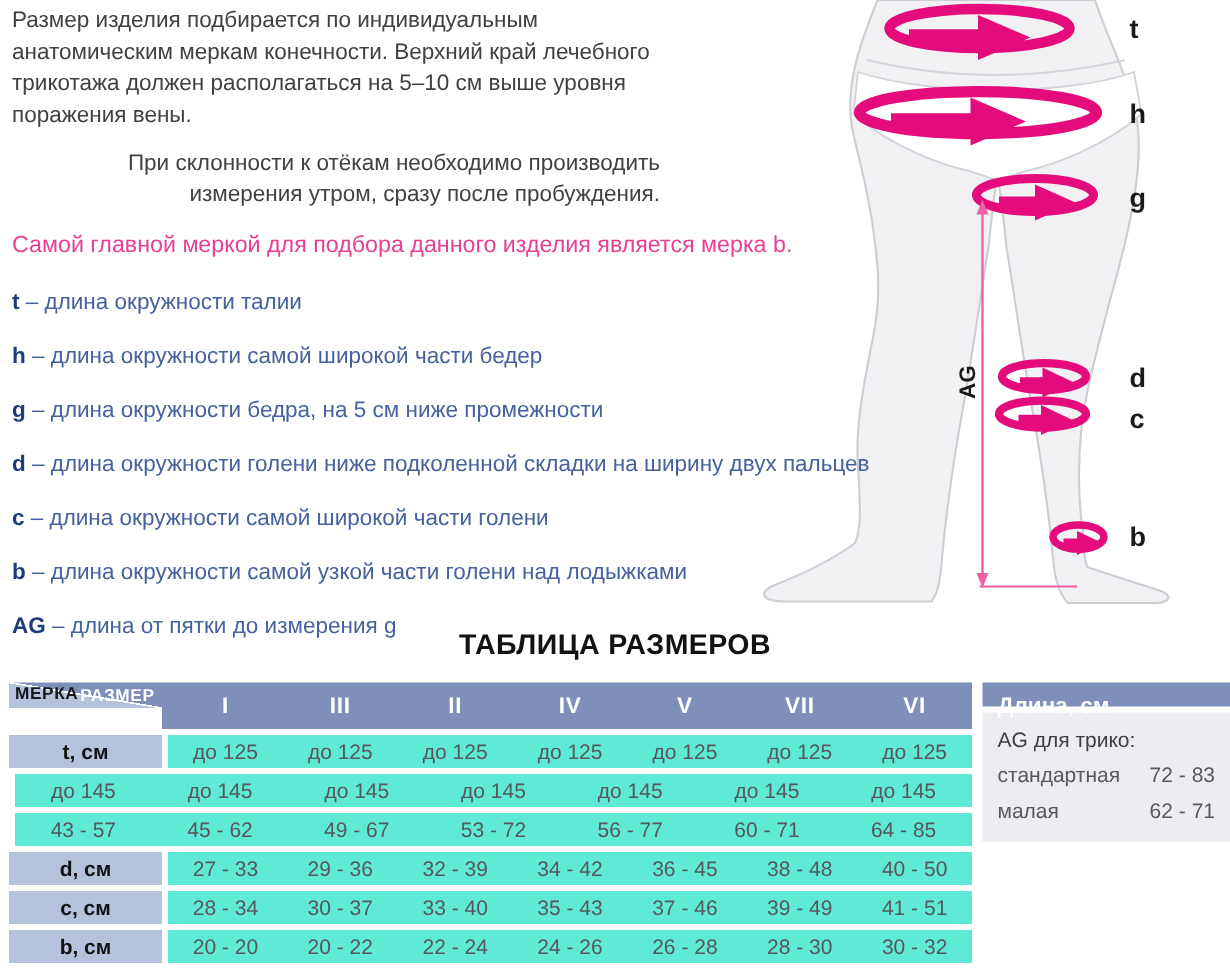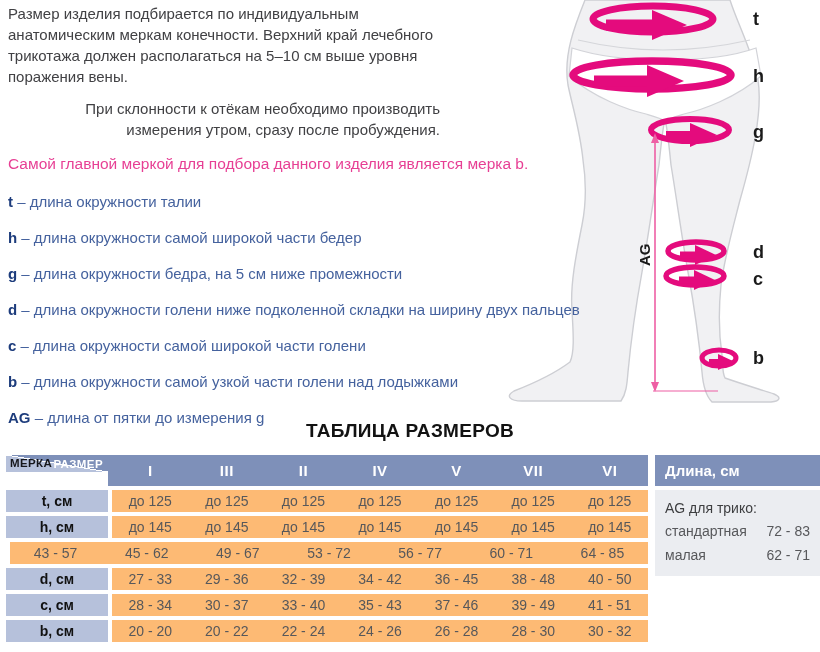--- a/index.html
+++ b/index.html
@@ -30,27 +30,27 @@
           background:linear-gradient(to top right,#b6c1db 48.5%,#ffffff 48.5%,#ffffff 51.5%,#7e90b9 51.5%);}
   .corner .c-top{position:absolute;right:5px;top:3px;font-size:11.5px;font-weight:bold;color:#fff;letter-spacing:.4px;}
   .corner .c-bottom{position:absolute;left:4px;bottom:3px;font-size:11.5px;font-weight:bold;color:#16171c;letter-spacing:.4px;}
   .col-strip{flex:1;display:flex;background:#7e90b9;padding-left:4px;}
   .col-head{flex:1;display:flex;align-items:center;justify-content:center;
             color:#fff;font-weight:bold;font-size:15px;letter-spacing:.5px;}
   .t-row{display:flex;height:22px;margin-top:4px;}
   .row-label{flex:0 0 102px;background:#b6c1db;display:flex;align-items:center;justify-content:center;
              font-size:14px;font-weight:bold;color:#111;}
   .row-gap{flex:0 0 4px;background:#fff;}
-  .data-strip{flex:1;display:flex;background:#fdba74;}
+  .data-strip{flex:1;display:flex;background:#5eead4;}
   .cell{flex:1;display:flex;align-items:center;justify-content:center;
         font-size:14px;color:#57585b;}
 
   
   #length-panel{position:absolute;left:655px;top:455px;width:165px;}
-  #length-panel .lp-head{height:31px;background:#7e90b9;color:#fff;font-weight:bold;font-size:15px;
+  #length-panel .lp-head{height:16px;background:#7e90b9;color:#fff;font-weight:bold;font-size:15px;
                          line-height:31px;padding-left:10px;box-sizing:border-box;}
   #length-panel .lp-body{margin-top:4px;background:#ebedf1;padding:7px 10px 9px 10px;box-sizing:border-box;}
   .lp-sub{font-size:14px;color:#3d3e40;line-height:22px;}
   .lp-row{display:flex;justify-content:space-between;font-size:14px;color:#57585b;line-height:24px;}
 </style>
 </head>
 <body>
 
 <div id="page">
 
@@ -185,21 +185,20 @@
             <div class="cell">до 125</div>
             <div class="cell">до 125</div>
             <div class="cell">до 125</div>
             <div class="cell">до 125</div>
             <div class="cell">до 125</div>
             <div class="cell">до 125</div>
             <div class="cell">до 125</div>
           </div>
         </div>
         <div class="t-row">
-          <div class="row-label">h, см</div>
           <div class="row-gap"></div>
           <div class="data-strip">
             <div class="cell">до 145</div>
             <div class="cell">до 145</div>
             <div class="cell">до 145</div>
             <div class="cell">до 145</div>
             <div class="cell">до 145</div>
             <div class="cell">до 145</div>
             <div class="cell">до 145</div>
           </div>

